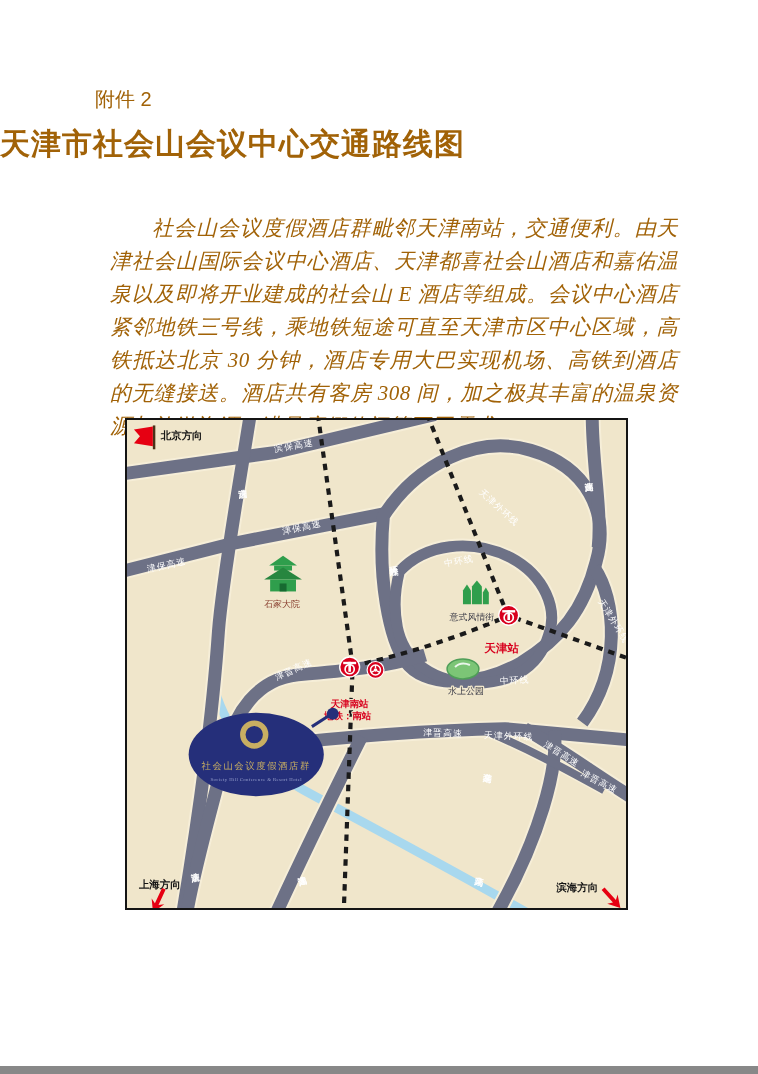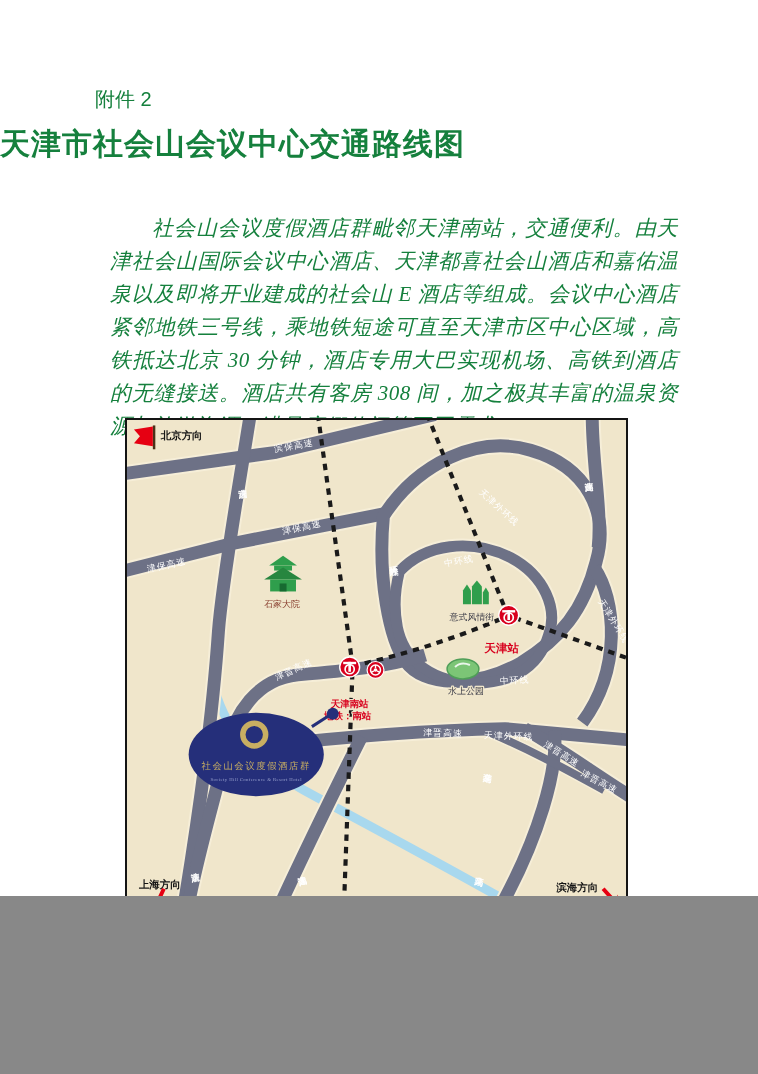--- a/index.html
+++ b/index.html
@@ -1,17 +1,17 @@
 <!DOCTYPE html>
 <html style="--background: #f0e6cb; --road: #6d7186; --road-casing: #f6eed8; --river: #a8d8ee; --railway: #1a1a1a; --marker-red: #e60012; --station-red: #d8001e; --hotel-navy: #252f7a; --hotel-gold: #c8ae62; --landmark-green: #2f9e4c;"><head>
 <meta charset="utf-8">
 <style>
   html,body{margin:0;padding:0;background:#888;}
-  .page{position:relative;width:758px;height:896px;background:#ffffff;overflow:hidden;
-        font-family:"Liberation Serif","DejaVu Serif",serif;color:#15803d;}
+  .page{position:relative;width:758px;height:1066px;background:#ffffff;overflow:hidden;
+        font-family:"Liberation Serif","DejaVu Serif",serif;color:#a16207;}
   .attachment{position:absolute;left:95px;top:86px;font-size:20px;font-family:"Liberation Sans","DejaVu Sans",sans-serif;}
   .title{position:absolute;left:0;right:0;top:124px;margin:0;text-align:left;
          font-size:30px;font-weight:bold;letter-spacing:1px;}
   .body-text{position:absolute;left:95px;top:197px;width:568px;margin:15px;
              font-size:21px;line-height:33px;text-align:justify;text-indent:2em;letter-spacing:0.4px;font-style:italic;}
   .map-wrap{position:absolute;left:125px;top:418px;width:503px;height:492px;
             box-sizing:border-box;border:2px solid #141414;background:var(--background,#f0e6cb);}
   .map-wrap svg{display:block;width:100%;height:100%;}
 
   .road-casing{fill:none;stroke:var(--road-casing,#f6eed8);stroke-linejoin:round;stroke-linecap:butt;}

